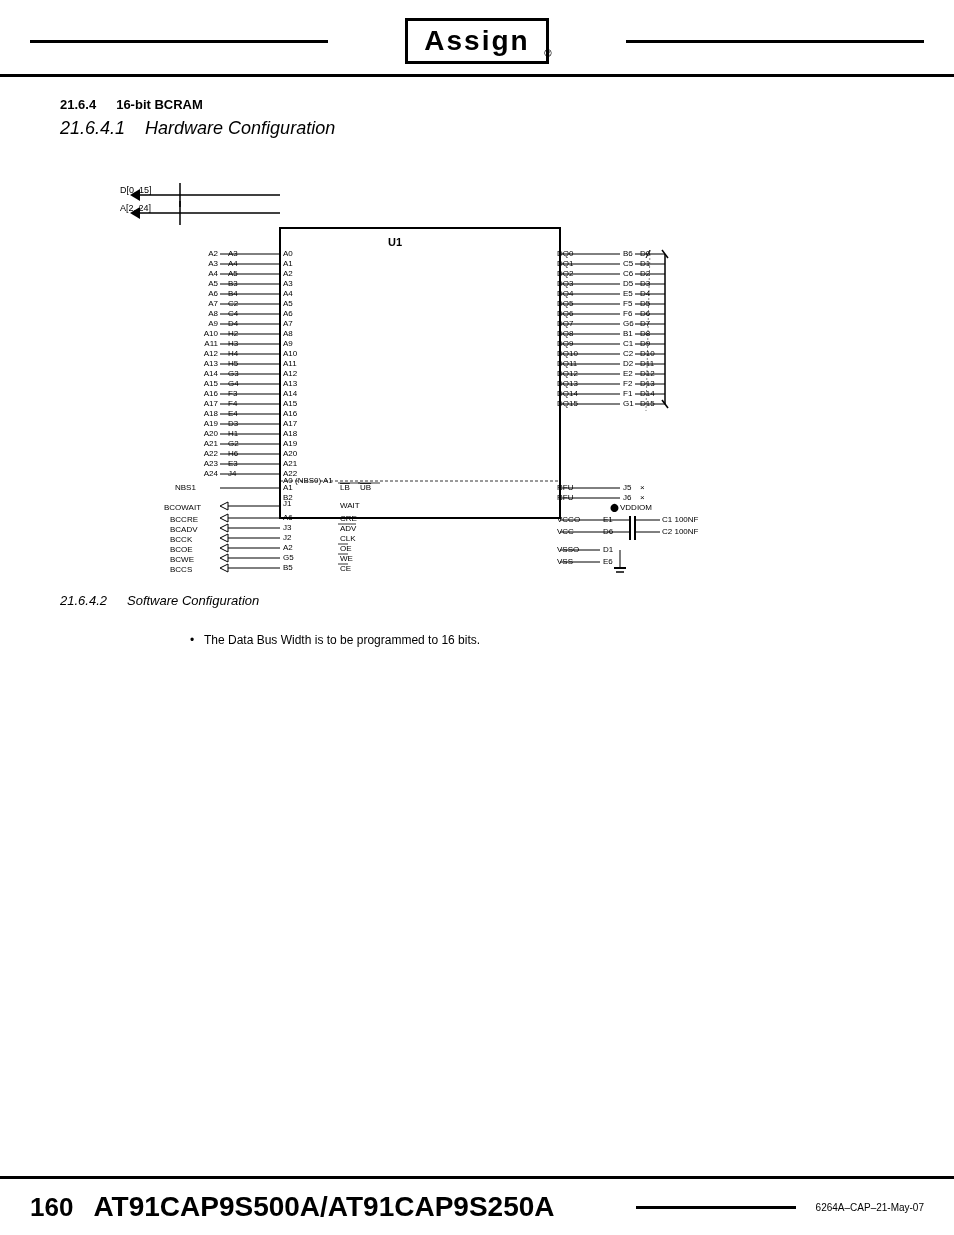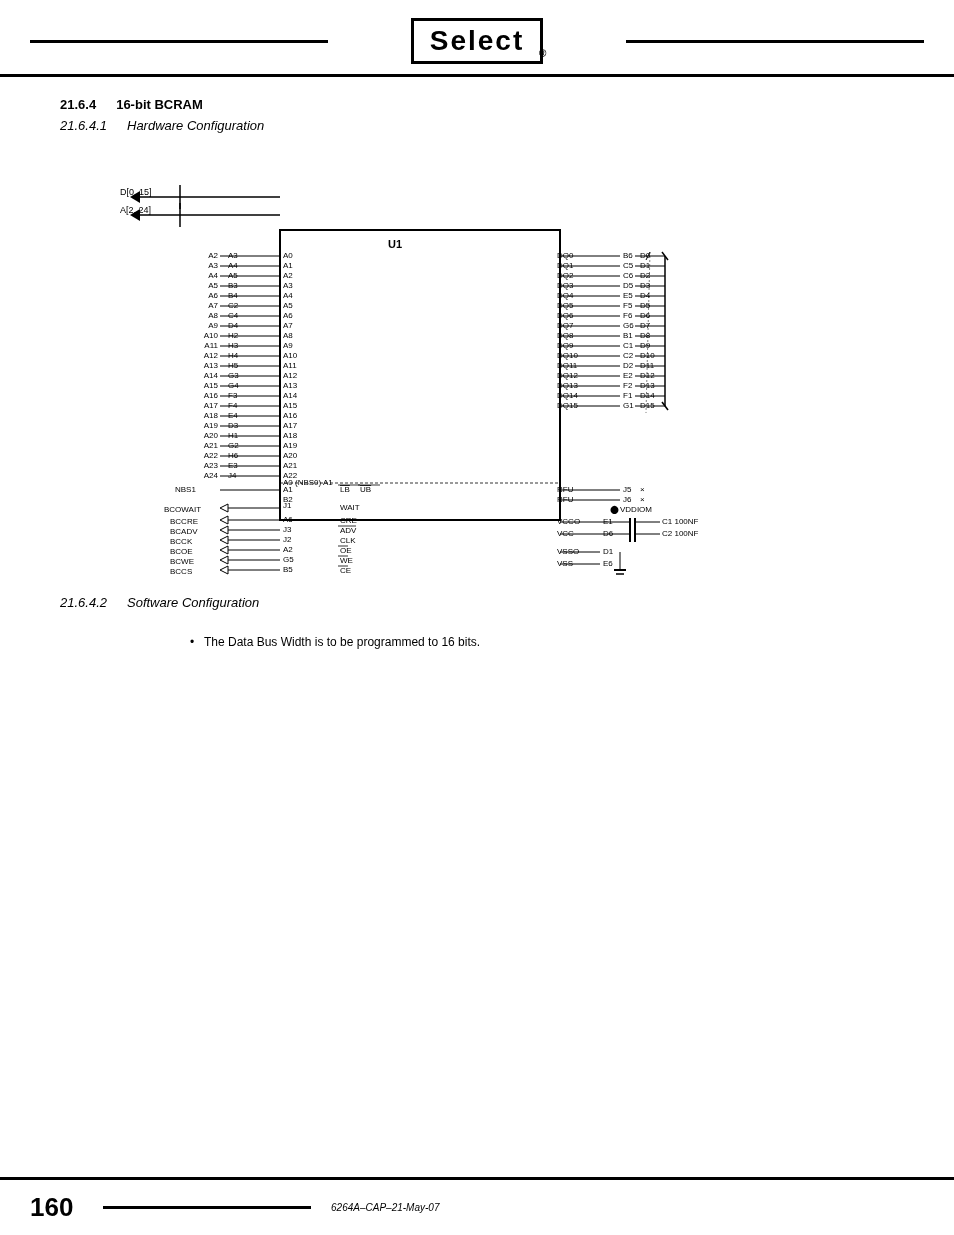--- a/index.html
+++ b/index.html
@@ -58,22 +58,22 @@
     .section-heading {
       font-weight: bold;
       font-size: 13px;
       margin-bottom: 6px;
     }
     .section-heading span {
       margin-right: 20px;
     }
     .section-subheading {
       font-style: italic;
-      font-size: 13px;
-      margin-bottom: 22px;
+      font-size: 18px;
+      margin-bottom: 14px;
       margin-top: 4px;
     }
     .section-subheading .num {
       margin-right: 20px;
     }
 
     
     .diagram-container {
       margin: 10px 0 20px 60px;
       position: relative;
@@ -143,30 +143,29 @@
     }
     .footer-line {
       flex: 0.3;
       height: 3px;
       background: #000;
       margin-left: 10px;
     }
     .footer-ref {
       font-size: 10px;
       margin-left: 20px;
-      font-style: italic;
     }
   </style>
 </head>
 <body>
 
 <div class="header">
   <div class="header-line"></div>
   <div class="header-logo">
-    <div class="logo-atmel">Select</div>
+    <div class="logo-atmel">Assign</div>
   </div>
   <div class="header-line"></div>
 </div>
 
 <div class="content">
 
   <div class="section-heading">
     <span>21.6.4</span><span>16-bit BCRAM</span>
   </div>
 
@@ -545,15 +544,16 @@
     </div>
     <ul class="bullet-list">
       <li>The Data Bus Width is to be programmed to 16 bits.</li>
     </ul>
   </div>
 
 </div>
 
 <div class="footer">
   <div class="footer-page">160</div>
+  <div class="footer-title">AT91CAP9S500A/AT91CAP9S250A</div>
   <div class="footer-line"></div>
   <div class="footer-ref">6264A–CAP–21-May-07</div>
 </div>
 
 </body></html>

